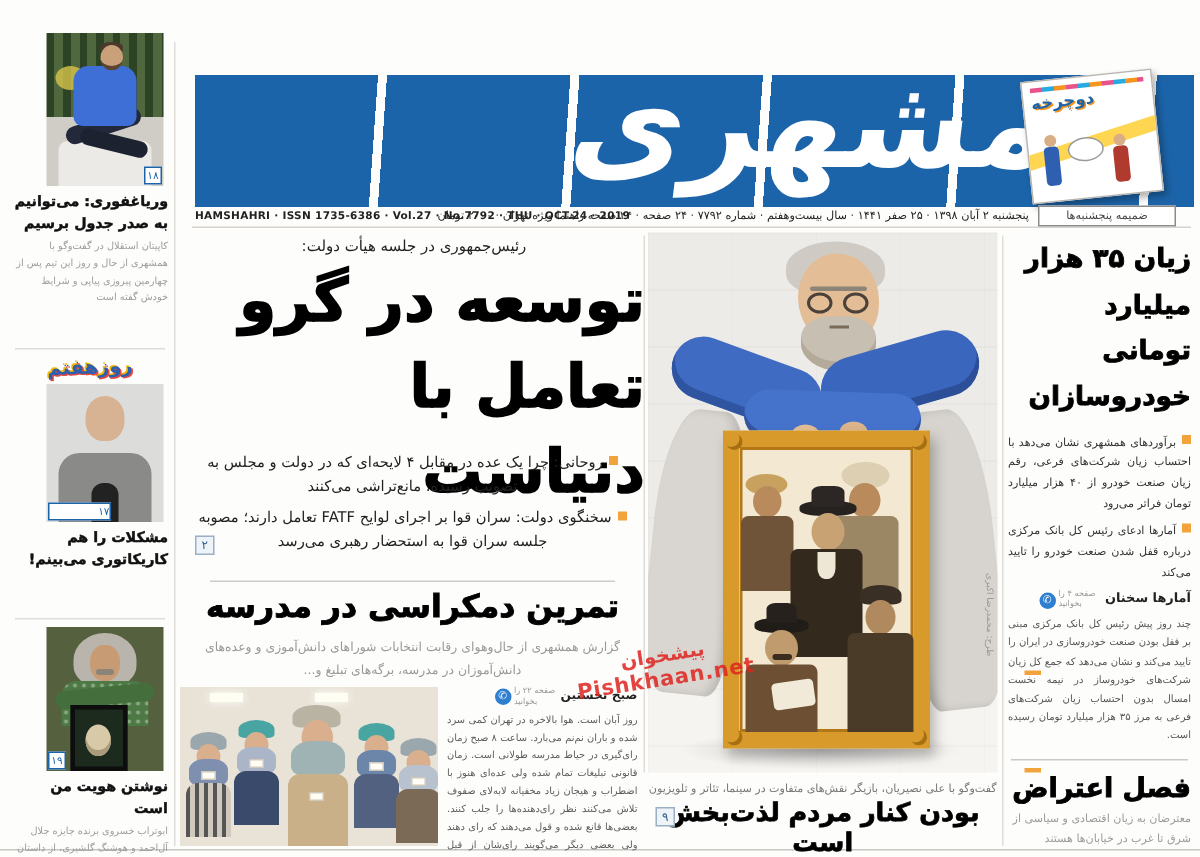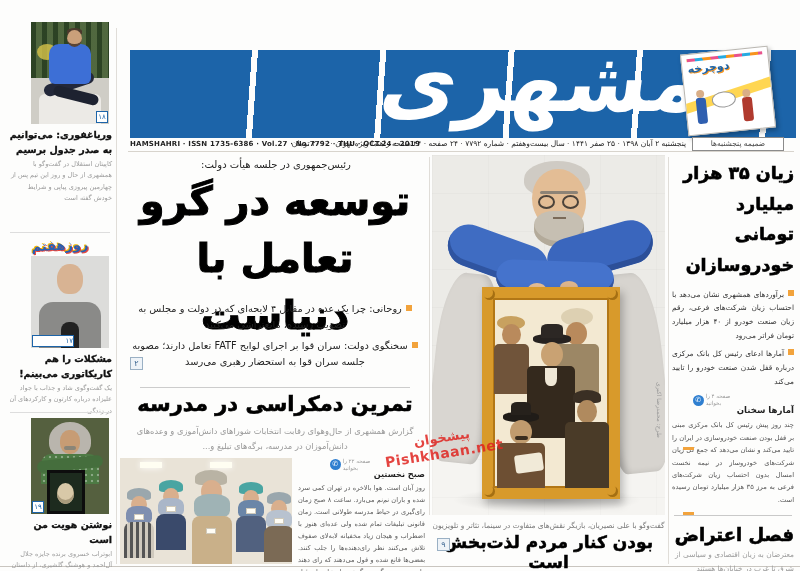--- a/index.html
+++ b/index.html
@@ -64,21 +64,21 @@
   .p3 .mus{position:absolute;left:33px;top:28px;width:12px;height:4px;background:#8a8578;border-radius:2px;}
   .p3 .shirt{position:absolute;left:10px;top:36px;width:58px;height:30px;background:#4d7a44;
     background-image:radial-gradient(rgba(255,255,255,.35) 1px,transparent 1.6px);background-size:6px 6px;border-radius:10px 10px 0 0;}
   .p3 .arm{position:absolute;left:6px;top:40px;width:66px;height:12px;background:#456e3d;border-radius:6px;transform:rotate(-6deg);}
   .p3 .pframe{position:absolute;left:16px;bottom:0;width:38px;height:44px;background:#1d2b1e;border:3px solid #0d0d0d;}
   .p3 .pface{position:absolute;left:26px;bottom:10px;width:17px;height:21px;background:#d8c9a8;border-radius:50%;
     box-shadow:inset 0 -4px 0 #a99b7c;}
 
   
   .kicker-main{position:absolute;left:130px;top:159px;width:292px;text-align:center;font-size:10px;color:#222;direction:rtl;}
-  .headline-main{position:absolute;left:120px;top:173px;width:310px;text-align:center;font-size:40px;
+  .headline-main{position:absolute;left:120px;top:173px;width:310px;text-align:right;font-size:40px;
     font-weight:bold;-webkit-text-stroke:1px #000;color:#000;direction:rtl;line-height:1.42;letter-spacing:-1px;}
   .bullets-main{position:absolute;left:132px;top:301px;width:286px;direction:rtl;}
   .bullets-main p{font-size:9.8px;color:#222;text-align:center;line-height:1.6;margin-bottom:6px;}
   .sq{display:inline-block;width:6px;height:6px;background:#f2a33c;margin-left:4px;vertical-align:1px;}
   .pagenum{position:absolute;width:13px;height:13px;background:#eef3f8;border:1px solid #9ab0c4;color:#35618e;
     font-size:8px;text-align:center;line-height:12px;}
   .hr-main{top:387px;left:140px;width:270px;}
   .school-h{position:absolute;left:120px;top:392px;width:310px;text-align:center;font-size:21px;
     font-weight:bold;-webkit-text-stroke:.6px #000;color:#000;direction:rtl;}
   .school-sub{position:absolute;left:126px;top:424px;width:298px;text-align:center;font-size:8.3px;color:#999;
@@ -86,21 +86,21 @@
   .school-photo{position:absolute;left:120px;top:458px;width:172px;height:106px;background:#e9e3d7;overflow:hidden;}
   .school-photo .light{position:absolute;top:4px;width:22px;height:6px;background:#fffef2;box-shadow:0 0 6px #fff;}
   .girl{position:absolute;width:30px;height:70px;}
   .girl .hat{position:absolute;left:3px;top:0;width:24px;height:12px;border-radius:50% 50% 20% 20%;}
   .girl .face{position:absolute;left:7px;top:8px;width:16px;height:17px;background:#d9af8d;border-radius:50%;}
   .girl .scarf{position:absolute;left:2px;top:18px;width:26px;height:18px;border-radius:40% 40% 30% 30%;}
   .girl .body{position:absolute;left:0;top:34px;width:30px;height:36px;border-radius:8px 8px 0 0;}
   .girl .ballot{position:absolute;left:10px;top:26px;width:10px;height:6px;background:#fffdf5;border:1px solid #cfc9ba;}
   .school-text{position:absolute;left:298px;top:458px;width:127px;direction:rtl;}
   .leadrow{display:flex;align-items:flex-start;gap:3px;}
-  .lead-b{font-size:8.2px;font-weight:bold;color:#222;line-height:1.4;white-space:nowrap;margin-top:11px;}
+  .lead-b{font-size:8.2px;font-weight:bold;color:#222;line-height:1.4;white-space:nowrap;}
   .chip{display:flex;align-items:center;gap:2px;}
   .chip .txt{font-size:5.5px;color:#999;line-height:1.25;width:28px;text-align:left;}
   .chip .ic{width:11px;height:11px;border-radius:50%;background:#2f7fd0;color:#fff;font-size:7px;
     text-align:center;line-height:11px;flex:0 0 auto;}
   .school-body{font-size:6.6px;color:#5c5c5c;text-align:justify;line-height:1.8;margin-top:3px;}
 
   
   .illo{position:absolute;left:432px;top:155px;width:233px;height:360px;overflow:hidden;
     background:linear-gradient(#ecebe7 0 72%,#f5f4f1 72% 100%);}
   .illo .bricks{position:absolute;inset:0;opacity:.5;
@@ -196,21 +196,20 @@
 
   <div class="side-item" style="top:238px;">
     <div class="rooz-logo">روزهفتم</div>
     <div class="side-photo p2">
       <div class="jacket"></div>
       <div class="tee"></div>
       <div class="head"></div>
       <div class="badge" style="left:1px;bottom:1px;padding-left:40px;">۱۷</div>
     </div>
     <div class="side-title">مشکلات را هم کاریکاتوری می‌بینم!</div>
-    <div class="side-sub">یک گفت‌وگوی شاد و جذاب با جواد علیزاده درباره کارتون و کارکردهای آن در زندگی</div>
   </div>
   <div class="hline" style="top:412px;left:10px;width:100px;background:#ddd;"></div>
 
   <div class="side-item" style="top:418px;">
     <div class="side-photo p3">
       <div class="hair"></div>
       <div class="face"></div>
       <div class="mus"></div>
       <div class="shirt"></div>
       <div class="arm"></div>

